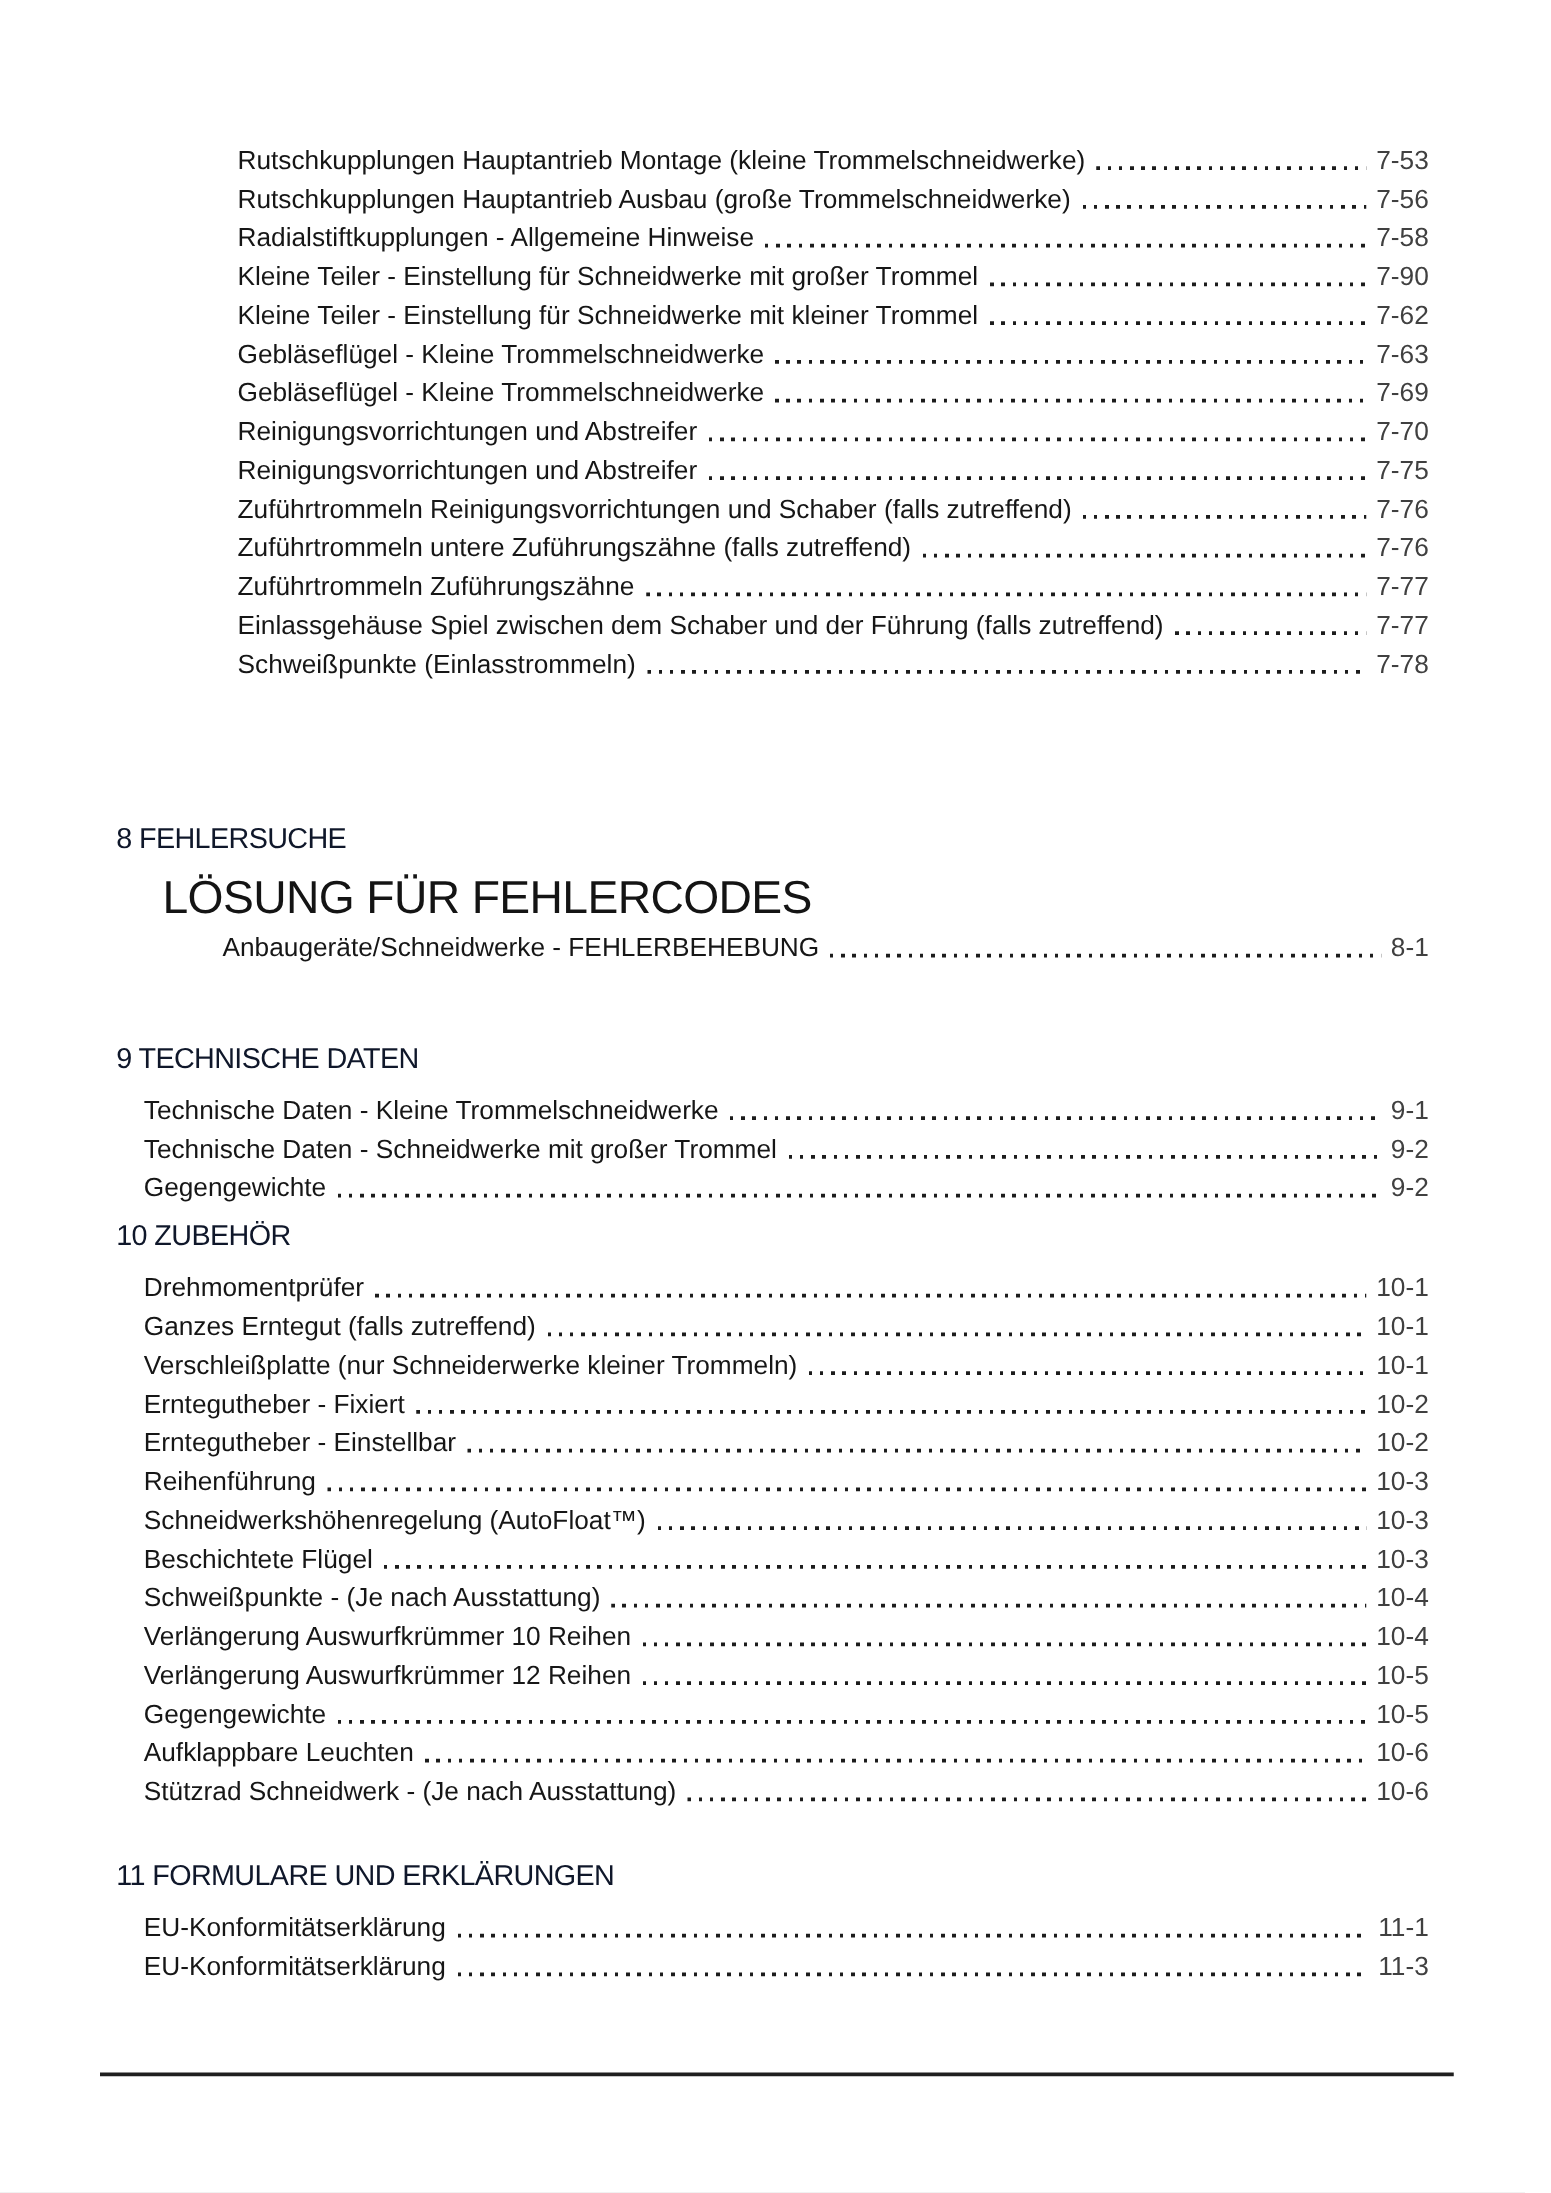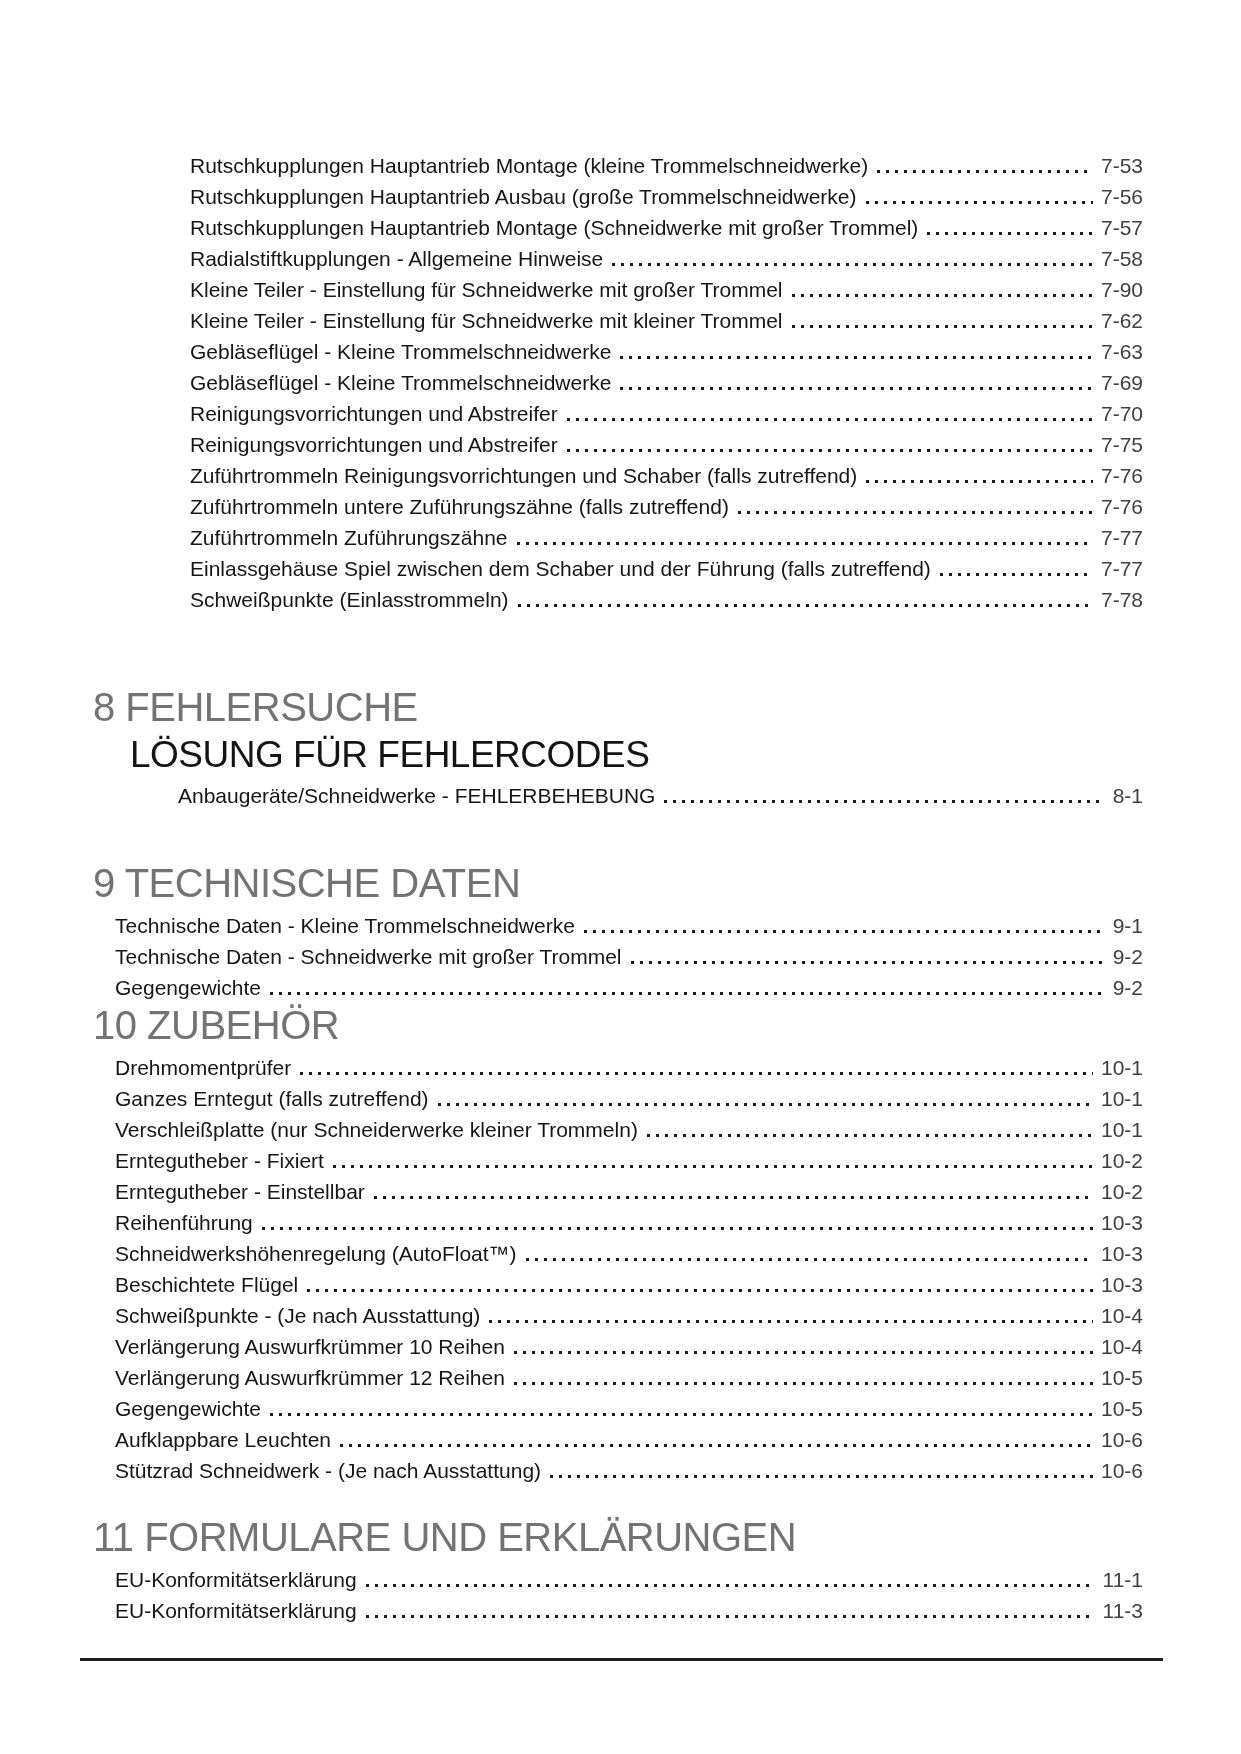--- a/index.html
+++ b/index.html
@@ -5,34 +5,34 @@
   html,body{margin:0;padding:0;background:#e8e8e8;}
   .page{
     position:relative;
     width:1241px;height:1754px;
     margin:0 auto;
     background:#ffffff;
     font-family:"Liberation Sans", sans-serif;
     color:#161616;
     overflow:hidden;
   }
-  .sec{position:absolute;margin-top:37px;}
+  .sec{position:absolute;}
   #sec7{top:112px;left:190px;width:953px;}
   #sec8{top:652px;left:93px;width:1050px;}
   #sec9{top:828px;left:93px;width:1050px;}
   #sec10{top:970px;left:93px;width:1050px;}
   #sec11{top:1482px;left:93px;width:1050px;}
 
   .heading{
     margin:0;
-    font-size:40px;
+    font-size:23px;
     font-weight:400;
     letter-spacing:-0.5px;
     line-height:36px;
-    color:#737373;
+    color:#0f172a;
     white-space:nowrap;
   }
   .subheading{
     margin:12px 0 0 37px;
     font-size:37px;
     font-weight:400;
     letter-spacing:-0.5px;
     line-height:36px;
     color:#141414;
     white-space:nowrap;
@@ -87,25 +87,20 @@
           <span class="t">Rutschkupplungen Hauptantrieb Montage (kleine Trommelschneidwerke)</span>
           <span class="leader"></span>
           <span class="p">7-53</span>
         </div>
         <div class="row">
           <span class="t">Rutschkupplungen Hauptantrieb Ausbau (große Trommelschneidwerke)</span>
           <span class="leader"></span>
           <span class="p">7-56</span>
         </div>
         <div class="row">
-          <span class="t">Rutschkupplungen Hauptantrieb Montage (Schneidwerke mit großer Trommel)</span>
-          <span class="leader"></span>
-          <span class="p">7-57</span>
-        </div>
-        <div class="row">
           <span class="t">Radialstiftkupplungen - Allgemeine Hinweise</span>
           <span class="leader"></span>
           <span class="p">7-58</span>
         </div>
         <div class="row">
           <span class="t">Kleine Teiler - Einstellung für Schneidwerke mit großer Trommel</span>
           <span class="leader"></span>
           <span class="p">7-90</span>
         </div>
         <div class="row">

